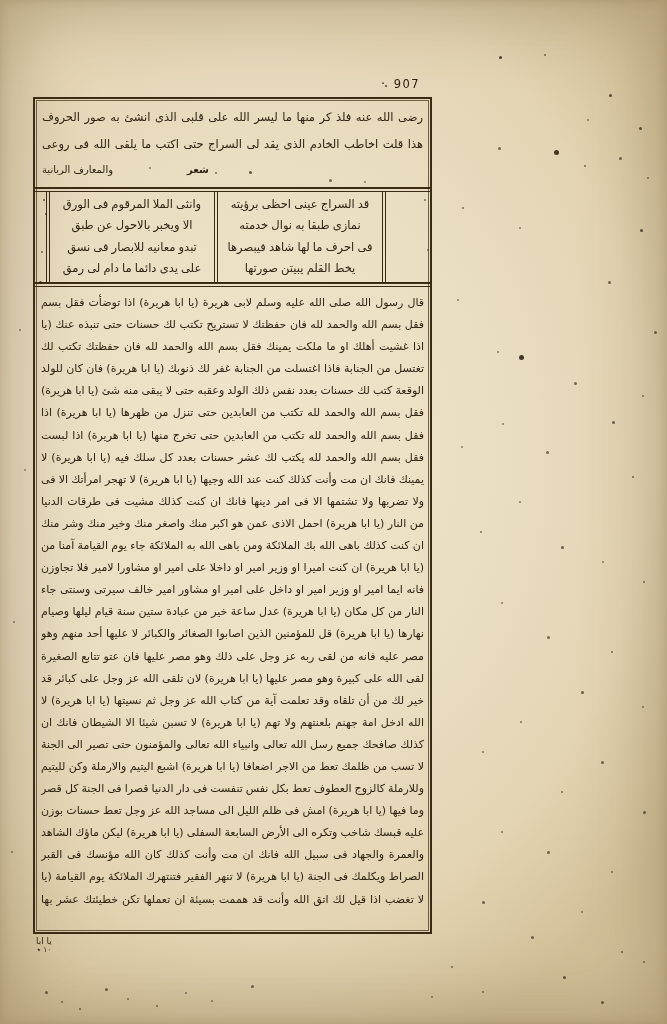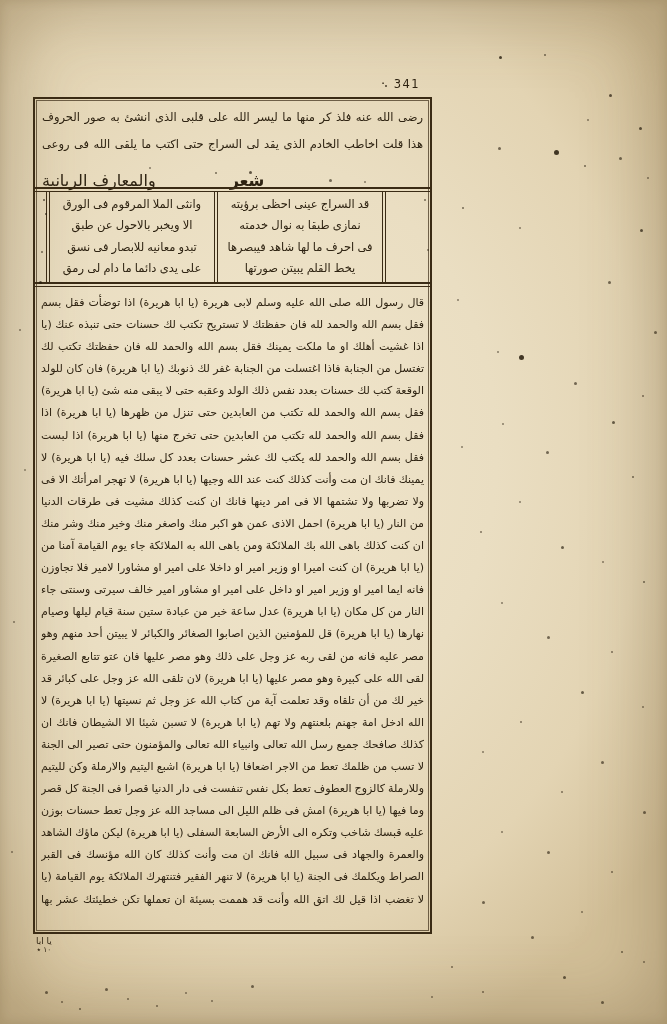--- a/index.html
+++ b/index.html
@@ -14,21 +14,21 @@
                inset 0 0 10px 2px rgba(102,78,44,.14);}
   .pageno{position:absolute;top:77px;left:381px;font-size:11.5px;
     letter-spacing:1.5px;direction:ltr;display:flex;align-items:center;gap:7px;}
   .pageno .dot{font-size:13px;line-height:10px;}
   .frame{position:absolute;left:33px;top:97px;width:399px;height:837px;
     border:2.5px solid #3a2b15;display:flex;flex-direction:column;box-sizing:border-box;}
   .frame::after{content:"";position:absolute;inset:1px;border:1px solid rgba(58,43,21,.7);pointer-events:none;}
   .hdr{height:88px;padding:5px 7px 0;direction:rtl;box-sizing:border-box;flex:none;}
   .hline{font-size:11.5px;line-height:27px;height:27px;overflow:hidden;
     text-align:justify;text-align-last:justify;word-spacing:-.5px;}
-  .hline3{display:flex;direction:ltr;height:24px;line-height:24px;font-size:16px;margin-top:11px;}
+  .hline3{display:flex;direction:ltr;height:24px;line-height:24px;font-size:10px;}
   .h3-tail{direction:rtl;}
   .h3-label{direction:rtl;margin-left:74px;font-weight:bold;}
   .hrule{flex:none;height:2px;border-top:2px solid #3a2b15;border-bottom:1px solid #3a2b15;}
   .poetry{flex:none;height:90px;display:flex;direction:rtl;}
   .pcell-empty{width:44px;flex:none;}
   .pdiv{flex:none;width:4px;border-right:1.5px solid #3a2b15;border-left:1px solid #3a2b15;box-sizing:border-box;}
   .pcol{flex:1;padding-top:2px;}
   .pverse{font-size:11.5px;line-height:21.4px;height:21.4px;text-align:center;
     overflow:hidden;word-spacing:-.5px;}
   .pcell-dots{width:11px;flex:none;position:relative;}
@@ -40,21 +40,21 @@
   .cw-sig{font-size:7.5px;line-height:8px;display:block;letter-spacing:2px;direction:ltr;}
   .speck{position:absolute;background:#241a0b;border-radius:50%;pointer-events:none;}
 </style>
 </head>
 <body>
 
 <div class="sheet" id="sheet">
 
   <div class="pageno">
     <span class="dot">·</span>
-    <span>341</span>
+    <span>907</span>
   </div>
 
   <div class="frame">
 
     <div class="hdr">
       <div class="hline">رضى الله عنه فلذ كر منها ما ليسر الله على قلبى الذى انشئ به صور الحروف الدالة على المعانى وفى مثل</div>
       <div class="hline">هذا قلت اخاطب الخادم الذى يقد لى السراج حتى اكتب ما يلقى الله فى روعى من الاسرار الالهية</div>
       <div class="hline3">
         <span class="h3-tail">والمعارف الربانية</span>
         <span class="h3-label">شعر</span>
@@ -94,21 +94,21 @@
       <div class="bl">فقل بسم الله والحمد لله تكتب من العابدين حتى تنزل من ظهرها (يا ابا هريرة) اذا ركبت السفينة</div>
       <div class="bl">فقل بسم الله والحمد لله تكتب من العابدين حتى تخرج منها (يا ابا هريرة) اذا لبست ثوبا جديدا</div>
       <div class="bl">فقل بسم الله والحمد لله يكتب لك عشر حسنات بعدد كل سلك فيه (يا ابا هريرة) لا يهانك مملوك</div>
       <div class="bl">يمينك فانك ان مت وأنت كذلك كنت عند الله وجيها (يا ابا هريرة) لا تهجر امرأتك الا فى البيت</div>
       <div class="bl">ولا تضربها ولا تشتمها الا فى امر دينها فانك ان كنت كذلك مشيت فى طرقات الدنيا وأنت عتيق الله</div>
       <div class="bl">من النار (يا ابا هريرة) احمل الاذى عمن هو اكبر منك واصغر منك وخير منك وشر منك فانك</div>
       <div class="bl">ان كنت كذلك باهى الله بك الملائكة ومن باهى الله به الملائكة جاء يوم القيامة آمنا من كل شئ</div>
       <div class="bl">(يا ابا هريرة) ان كنت اميرا او وزير امير او داخلا على امير او مشاورا لامير فلا تجاوزن سيرتى وسنتى</div>
       <div class="bl">فانه ايما امير او وزير امير او داخل على امير او مشاور امير خالف سيرتى وسنتى جاء يوم القيامة تأخذه</div>
       <div class="bl">النار من كل مكان (يا ابا هريرة) عدل ساعة خير من عبادة ستين سنة قيام ليلها وصيام</div>
-      <div class="bl">نهارها (يا ابا هريرة) قل للمؤمنين الذين اصابوا الصغائر والكبائر لا يبيتن أحد منهم وهو</div>
+      <div class="bl">نهارها (يا ابا هريرة) قل للمؤمنين الذين اصابوا الصغائر والكبائر لا عليها أحد منهم وهو</div>
       <div class="bl">مصر عليه فانه من لقى ربه عز وجل على ذلك وهو مصر عليها فان عتو تتابع الصغيرة كبيرة كمن قد</div>
       <div class="bl">لقى الله على كبيرة وهو مصر عليها (يا ابا هريرة) لان تلقى الله عز وجل على كبائر قد تبت منها</div>
       <div class="bl">خير لك من أن تلقاه وقد تعلمت آية من كتاب الله عز وجل ثم نسيتها (يا ابا هريرة) لا تأمن الولاة فان</div>
       <div class="bl">الله ادخل امة جهنم بلعنتهم ولا تهم (يا ابا هريرة) لا تسبن شيئا الا الشيطان فانك ان مت وأنت</div>
       <div class="bl">كذلك صافحك جميع رسل الله تعالى وانبياء الله تعالى والمؤمنون حتى تصير الى الجنة (يا ابا هريرة)</div>
       <div class="bl">لا تسب من ظلمك تعط من الاجر اضعافا (يا ابا هريرة) اشبع اليتيم والارملة وكن لليتيم كالاب الرحيم</div>
       <div class="bl">وللارملة كالزوج العطوف تعط بكل نفس تنفست فى دار الدنيا قصرا فى الجنة كل قصر خير من الدنيا</div>
       <div class="bl">وما فيها (يا ابا هريرة) امش فى ظلم الليل الى مساجد الله عز وجل تعط حسنات بوزن كل شئ وضع</div>
       <div class="bl">عليه قبسك شاخب وتكره الى الأرض السابعة السفلى (يا ابا هريرة) ليكن ماؤك الشاهد وباء</div>
       <div class="bl">والعمرة والجهاد فى سبيل الله فانك ان مت وأنت كذلك كان الله مؤنسك فى القبر ويوم القيامة وعلى</div>

